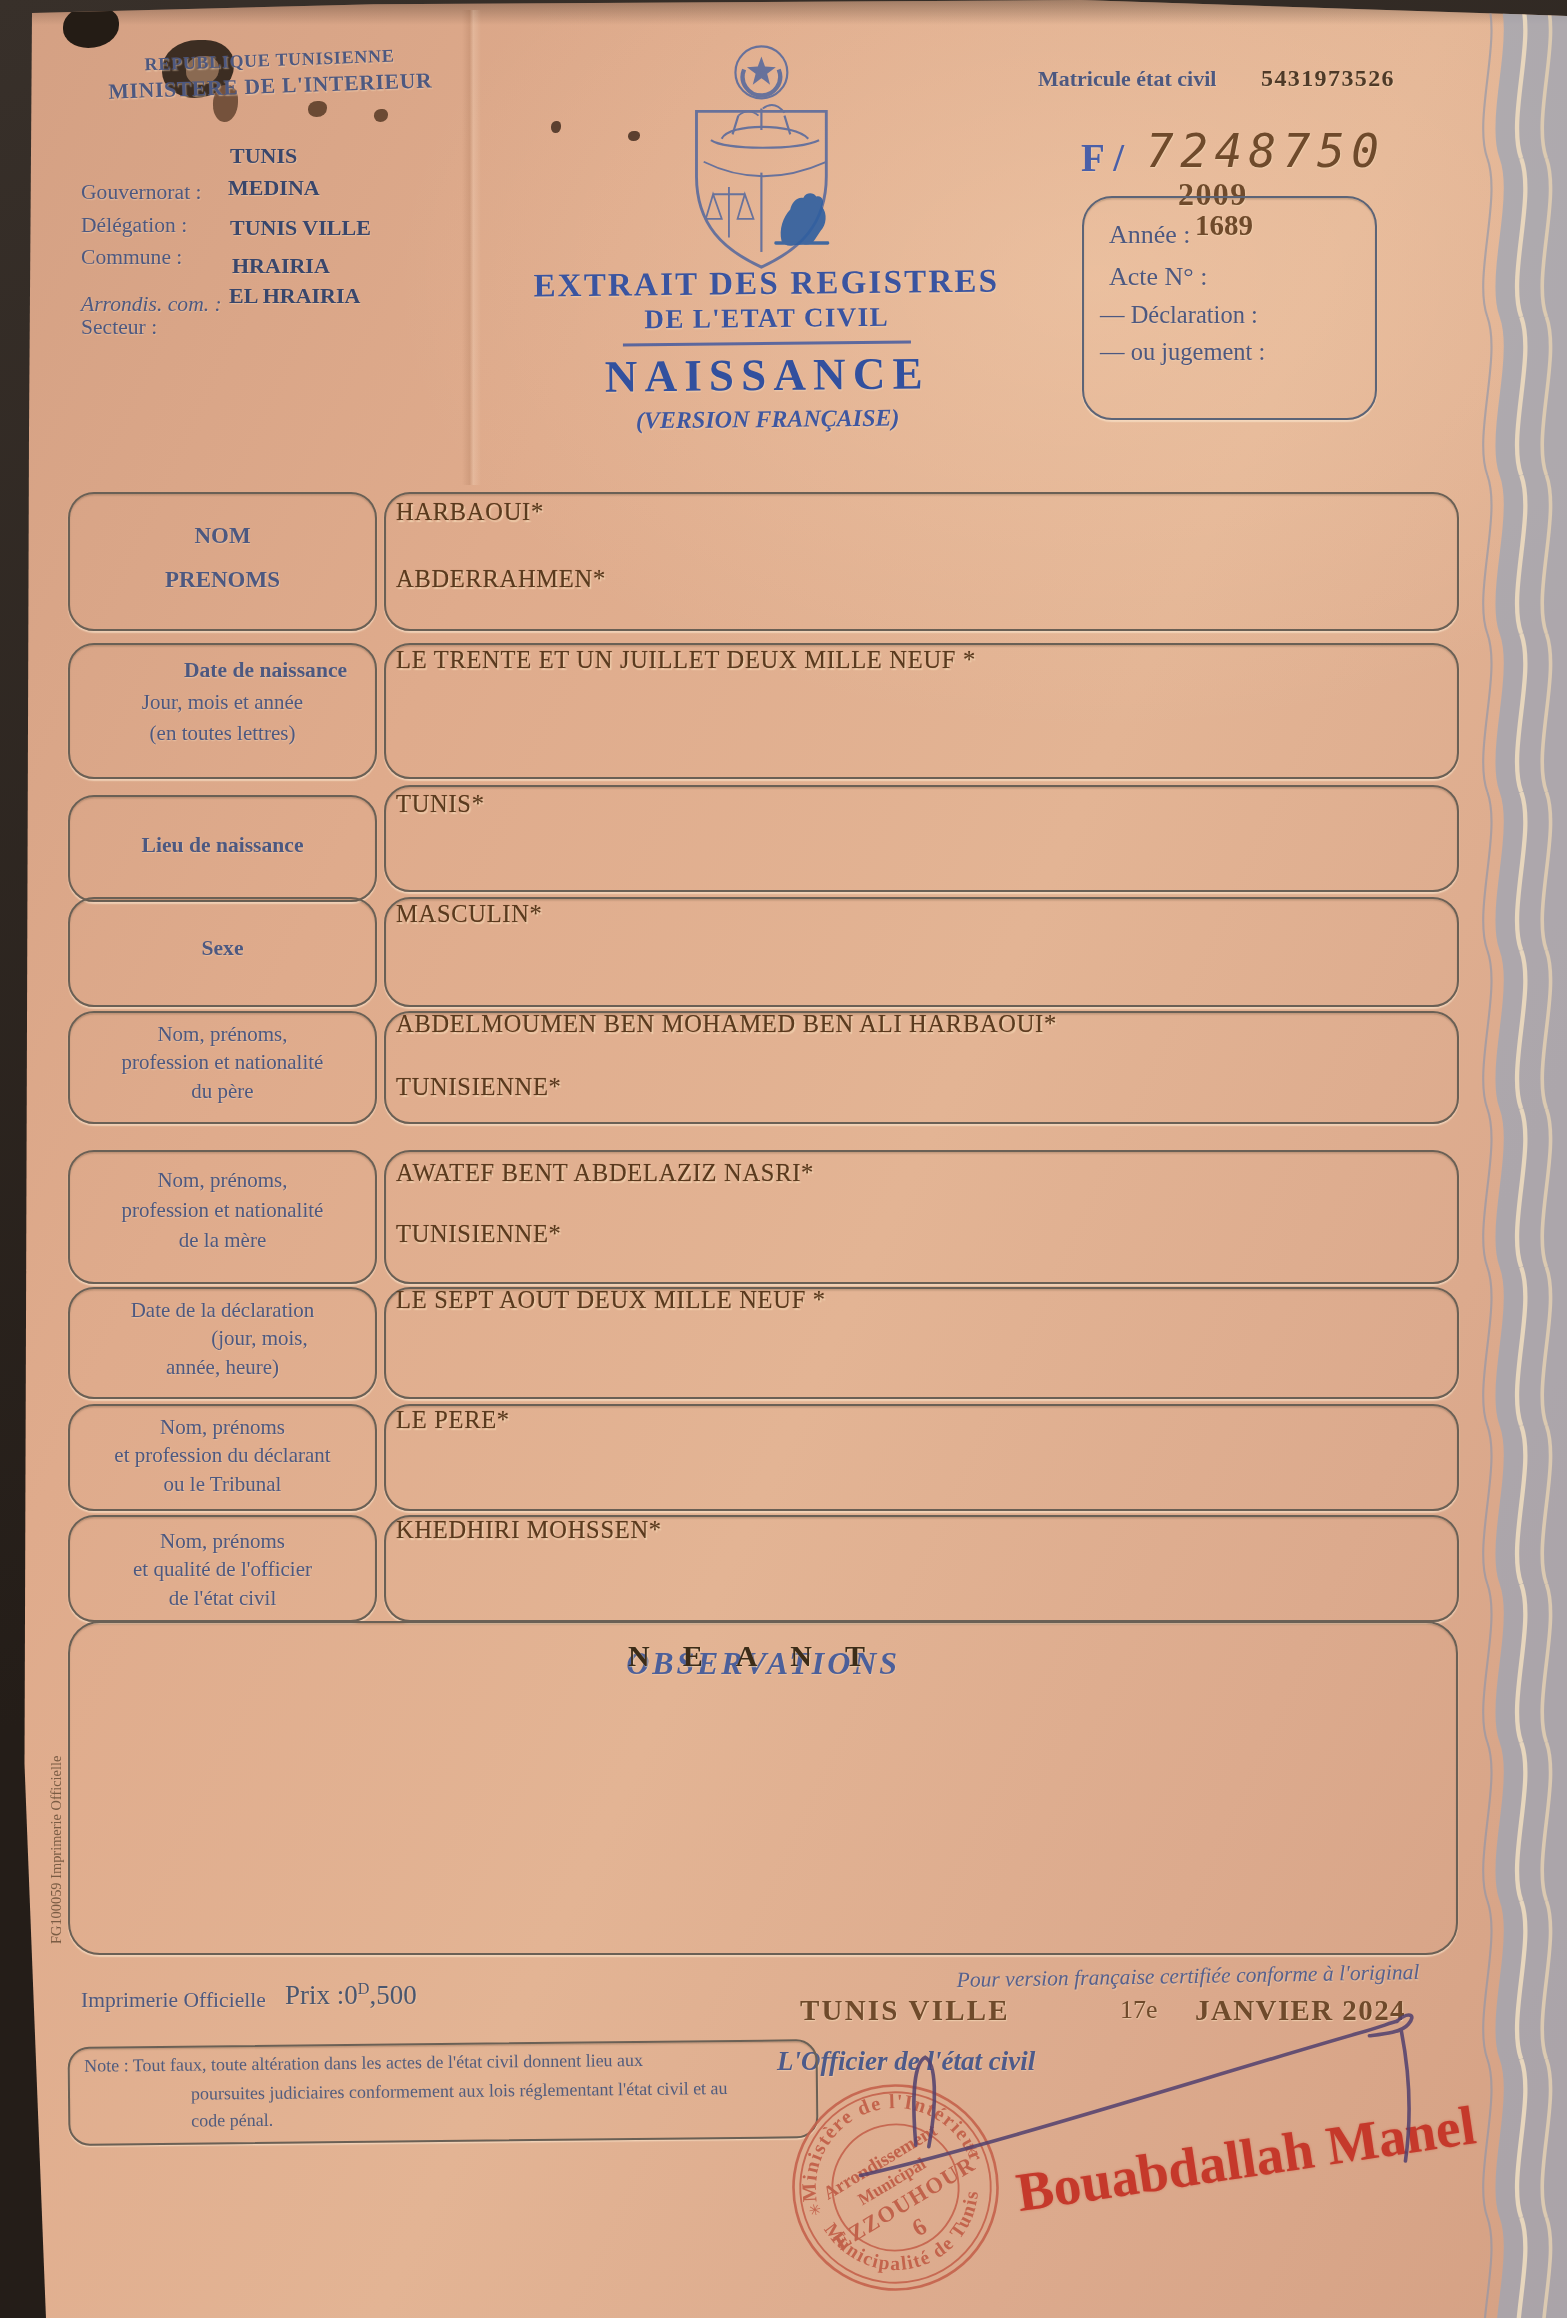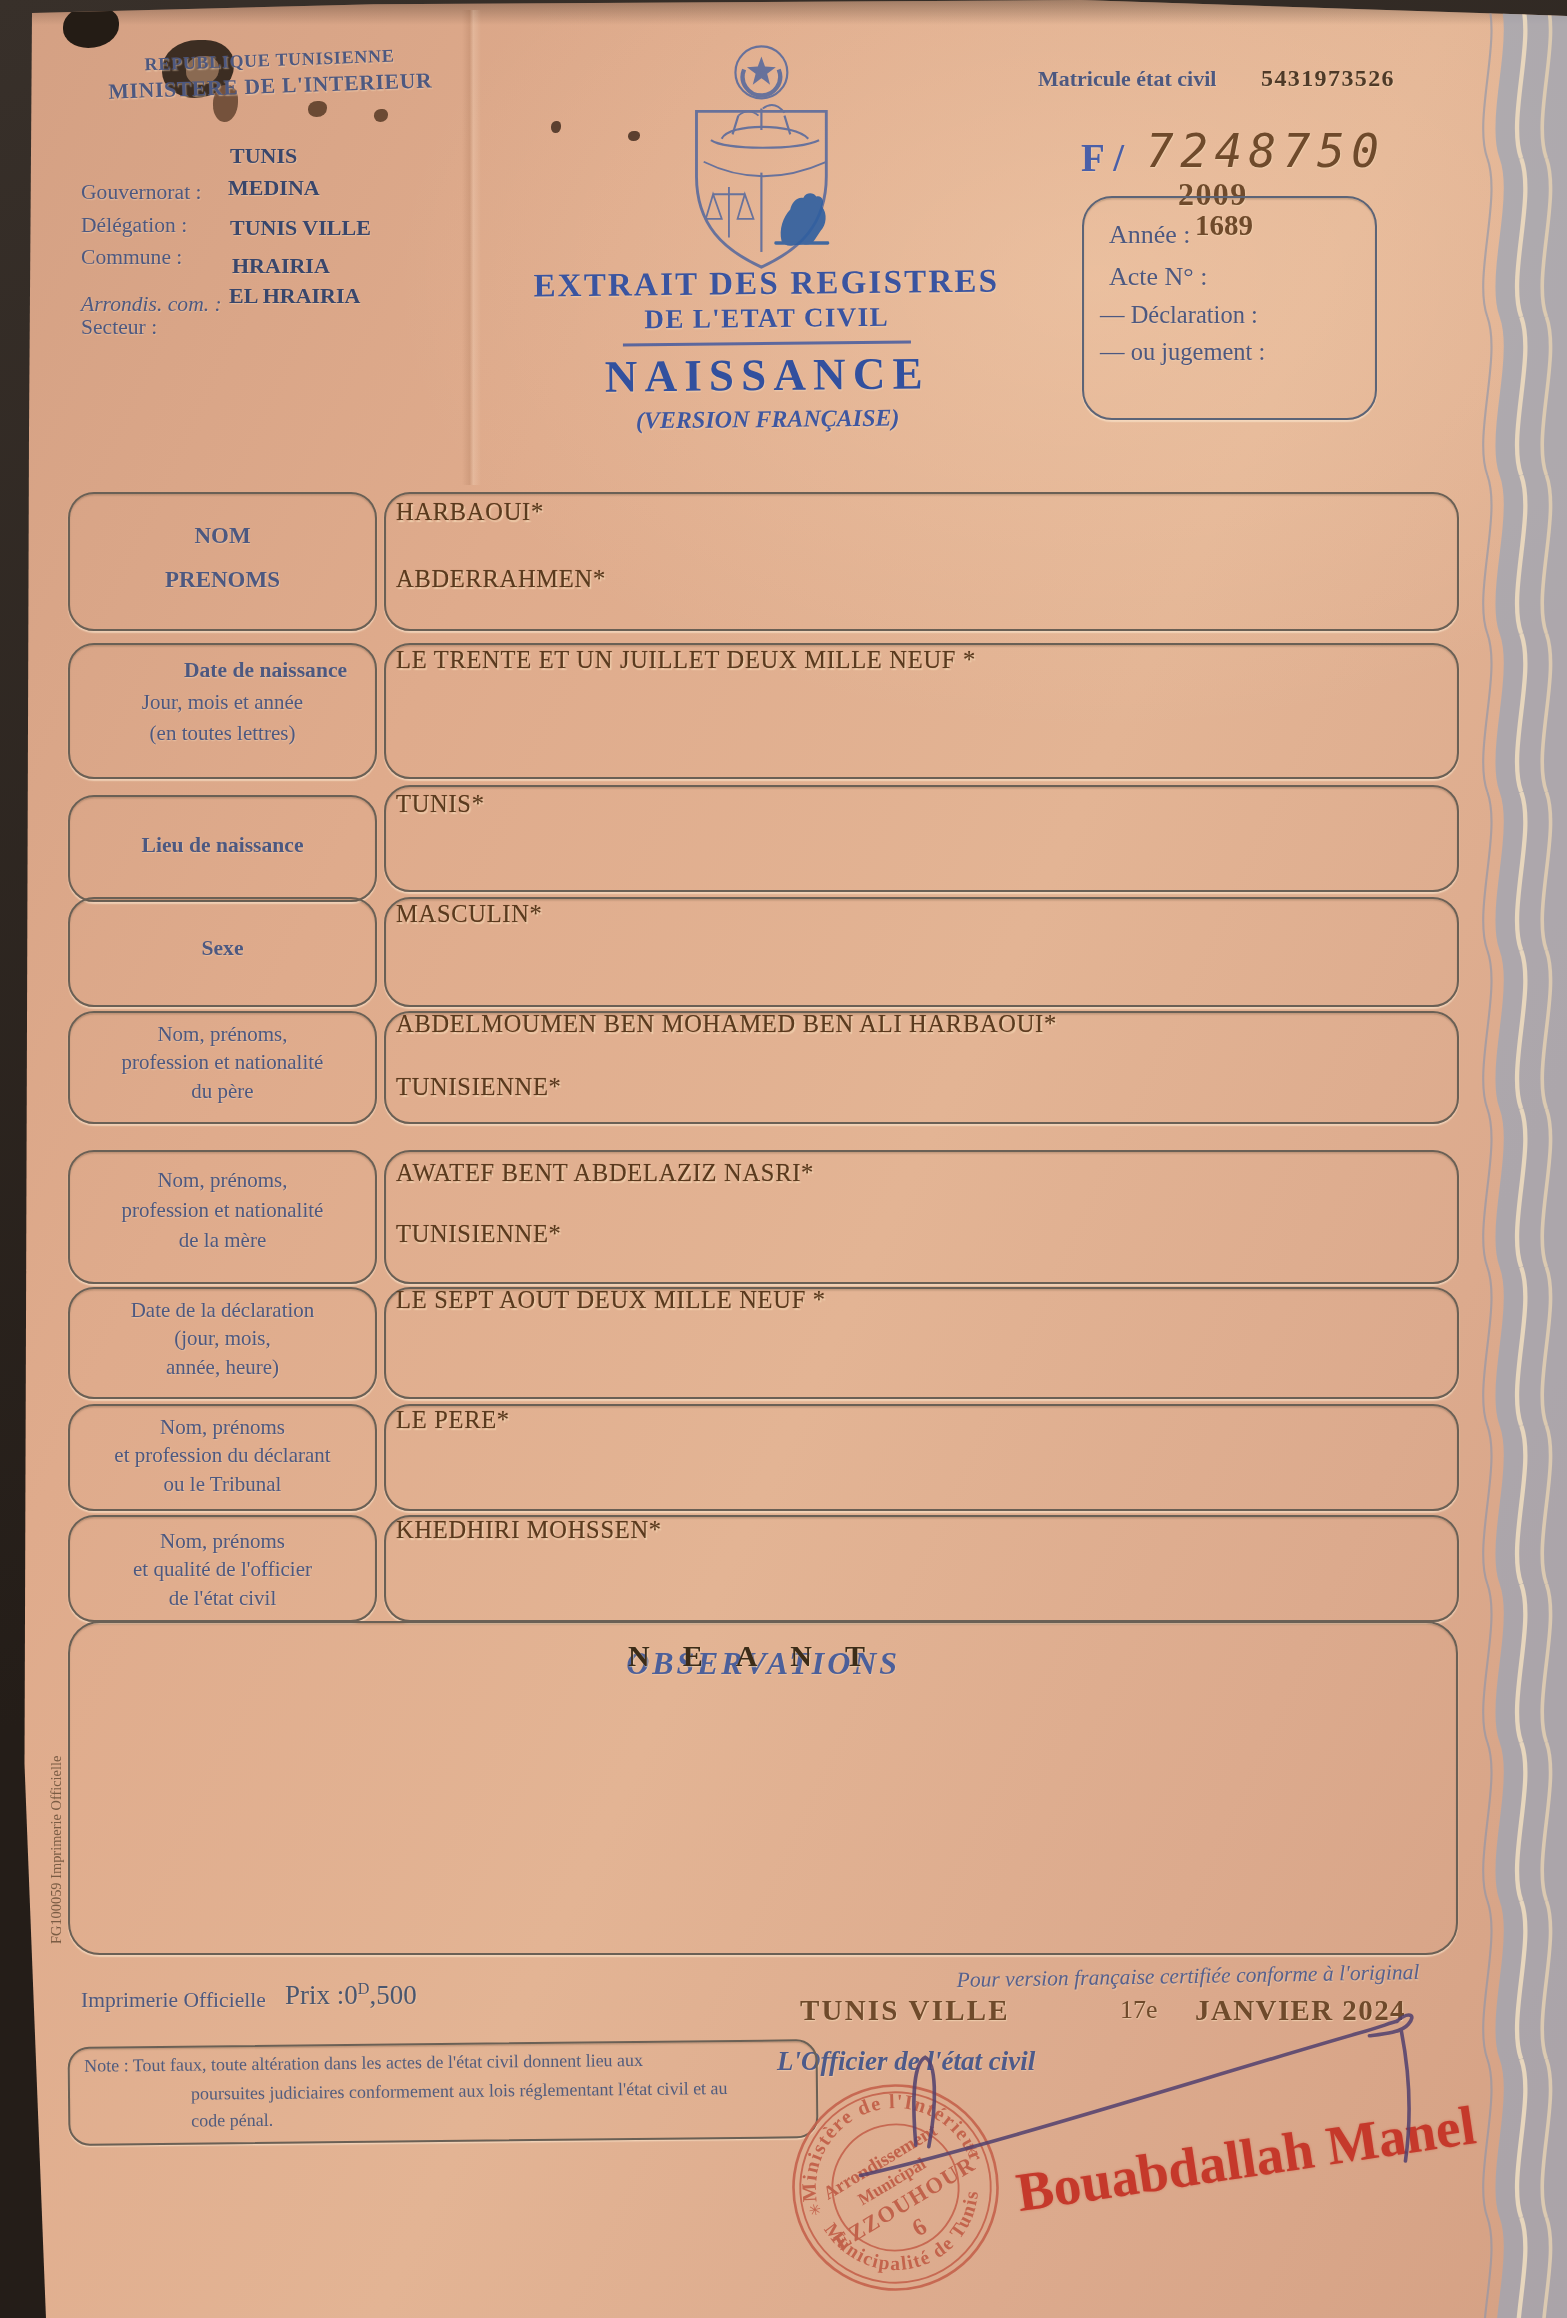--- a/index.html
+++ b/index.html
@@ -172,21 +172,21 @@
       <div class="lblline blue lbl" style="top:46px;">profession et nationalité</div>
       <div class="lblline blue lbl" style="top:76px;">de la mère</div>
     </div>
     <div class="box valuebox" style="top:1150px;height:130px;">
       <div class="vline typed" style="top:7.2px;">AWATEF BENT ABDELAZIZ NASRI*</div>
       <div class="vline typed" style="top:68px;">TUNISIENNE*</div>
     </div>
 
     <div class="box labelbox" style="top:1287px;height:108px;">
       <div class="lblline blue lbl" style="top:8.6px;">Date de la déclaration</div>
-      <div class="lblline blue lbl" style="top:37px;">(jour, mois,</div>
+      <div class="lblline blue lbl" style="top:37px;margin-left:37px;">(jour, mois,</div>
       <div class="lblline blue lbl" style="top:66px;">année, heure)</div>
     </div>
     <div class="box valuebox" style="top:1287px;height:108px;">
       <div class="vline typed" style="top:-2.9px;">LE SEPT AOUT  DEUX MILLE NEUF *</div>
     </div>
 
     <div class="box labelbox" style="top:1404px;height:103px;">
       <div class="lblline blue lbl" style="top:8.6px;">Nom, prénoms</div>
       <div class="lblline blue lbl" style="top:37px;">et profession du déclarant</div>
       <div class="lblline blue lbl" style="top:66px;">ou le Tribunal</div>

